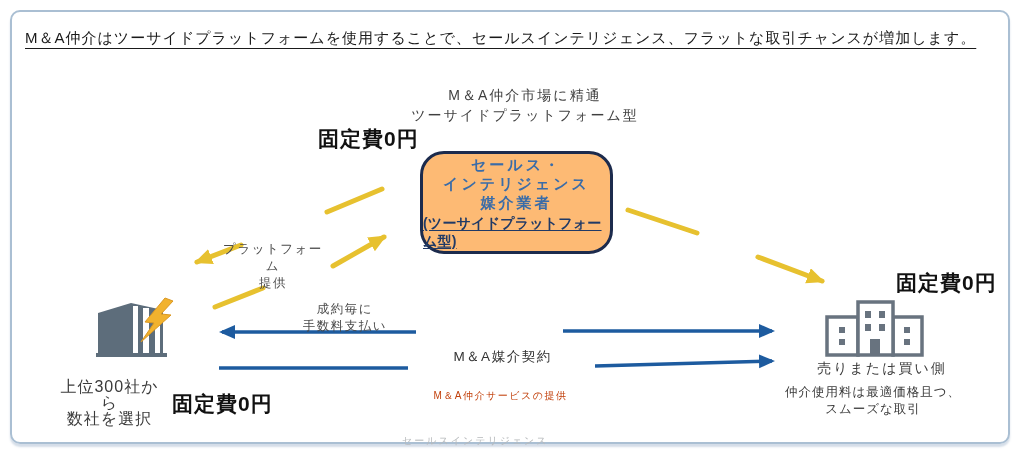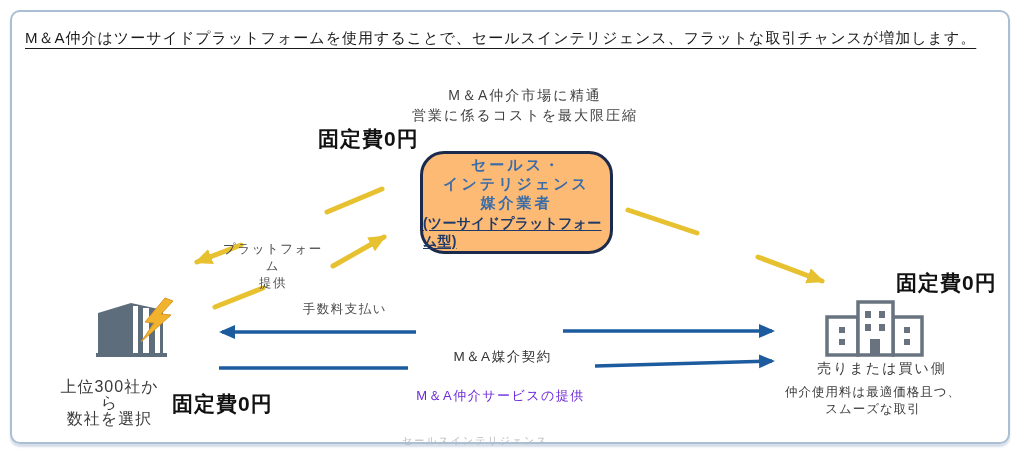--- a/index.html
+++ b/index.html
@@ -33,21 +33,21 @@
     display:flex;flex-direction:column;align-items:center;justify-content:center;
   }
   .cb-line{font-size:15px;font-weight:700;color:var(--box_text,#3a6ca8);letter-spacing:3px;line-height:19px;}
   .cb-sub{font-size:14px;font-weight:700;color:var(--box_subtext,#203a66);letter-spacing:0.2px;
     text-decoration:underline;text-underline-offset:2px;margin-top:3px;}
   .lbl{position:absolute;text-align:center;color:var(--text_gray,#4a4a4a);font-size:12.5px;letter-spacing:1.5px;line-height:17px;margin-top:29px;}
   .lbl-platform{left:218px;top:212px;width:110px;}
   .lbl-fee{left:280px;top:272px;width:130px;}
   .lbl-service{left:683px;top:238px;width:115px;}
   .lbl-contract{left:420px;top:319px;width:165px;color:#333;font-size:13.5px;}
-  .lbl-service2{left:403px;top:358px;width:195px;color:#6d28d9;font-size:13px;}
+  .lbl-service2{left:403px;top:358px;width:195px;color:#c2410c;font-size:10px;}
   .arrows{position:absolute;left:0;top:0;width:1024px;height:459px;}
   .yline{stroke:var(--accent_yellow,#e7c12f);stroke-width:5;stroke-linecap:round;}
   .bline{stroke:var(--accent_blue,#1d5b9f);stroke-width:3.5;stroke-linecap:butt;}
   .yhead{fill:var(--accent_yellow,#e7c12f);}
   .bhead{fill:var(--accent_blue,#1d5b9f);}
   .entity-name{position:absolute;text-align:center;color:#3a3a3a;}
   .left-name{left:78px;top:357px;width:112px;font-size:16px;letter-spacing:3px;}
   .left-note{left:52px;top:379px;width:115px;font-size:16px;line-height:16px;letter-spacing:1px;}
   .right-name{left:812px;top:360px;width:140px;font-size:14px;letter-spacing:2px;}
   .right-note{left:773px;top:384px;width:200px;font-size:12.5px;line-height:17px;letter-spacing:1px;}
@@ -61,21 +61,21 @@
 <body>
 
 <div class="stage">
 
   <div class="frame"></div>
 
   <div class="title">M＆A仲介はツーサイドプラットフォームを使用することで、セールスインテリジェンス、フラットな取引チャンスが増加します。</div>
 
   <div class="top-note">
     <div>M＆A仲介市場に精通</div>
-    <div>営業に係るコストを最大限圧縮</div>
+    <div>ツーサイドプラットフォーム型</div>
   </div>
 
   <div class="fixed fixed-platform">固定費0円</div>
   <div class="fixed fixed-left">固定費0円</div>
   <div class="fixed fixed-right">固定費0円</div>
 
   <svg class="arrows" viewBox="0 0 1024 459">
     <defs>
       <marker id="yhead" markerUnits="userSpaceOnUse" markerWidth="22" markerHeight="20" refX="15" refY="8" orient="auto">
         <polygon class="yhead" points="0,0 18,8 0,16"></polygon>
@@ -111,20 +111,21 @@
     <div class="cb-line">インテリジェンス</div>
     <div class="cb-line">媒介業者</div>
     <div class="cb-sub">(ツーサイドプラットフォーム型)</div>
   </div>
 
   <div class="lbl lbl-platform">
     <div>プラットフォーム</div>
     <div>提供</div>
   </div>
   <div class="lbl lbl-fee">
+    <div>成約毎に</div>
     <div>手数料支払い</div>
   </div>
   <div class="lbl lbl-contract">M＆A媒介契約</div>
   <div class="lbl lbl-service2">M＆A仲介サービスの提供</div>
 
   <div class="building bld-left">
     <svg viewBox="0 0 80 64" width="80" height="64">
       <polygon points="3,17 36,7 68,14 68,59 3,59" fill="var(--building_gray,#5d6d7b)"></polygon>
       <rect x="38" y="10" width="5" height="49" fill="#fff"></rect>
       <rect x="48" y="12" width="6" height="47" fill="#fff"></rect>

